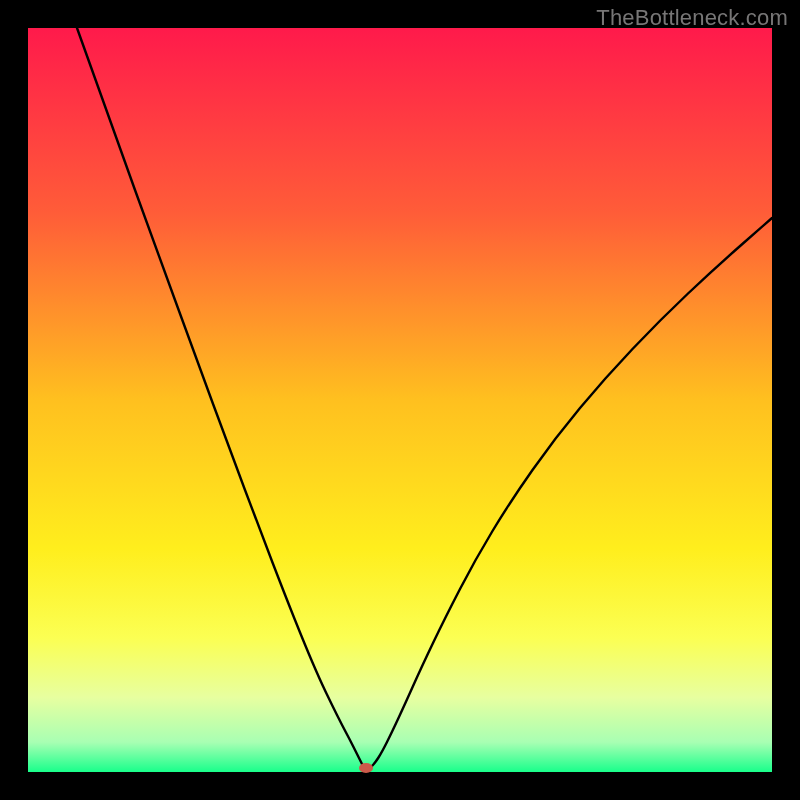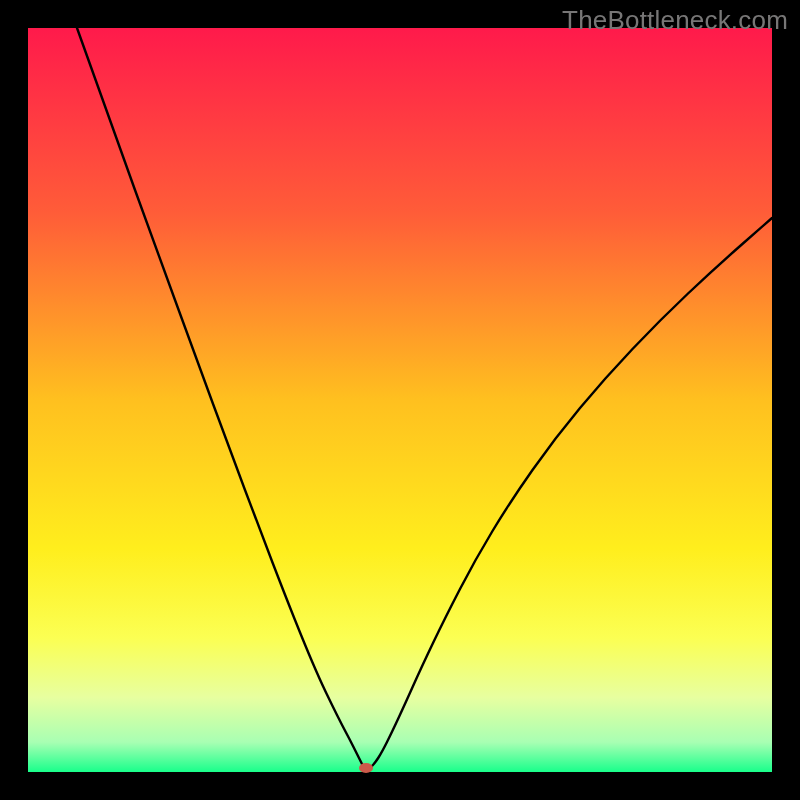--- a/index.html
+++ b/index.html
@@ -19,21 +19,21 @@
     display: block;
     position: absolute;
     top: 0;
     left: 0;
   }
   .watermark {
     position: absolute;
     top: 5px;
     right: 12px;
     font-family: Arial, Helvetica, sans-serif;
-    font-size: 26px;
+    font-size: 22px;
     font-weight: 500;
     color: #777676;
     letter-spacing: 0.2px;
     user-select: none;
   }
 </style>
 </head>
 <body>
 
 <div class="canvas-wrap">

